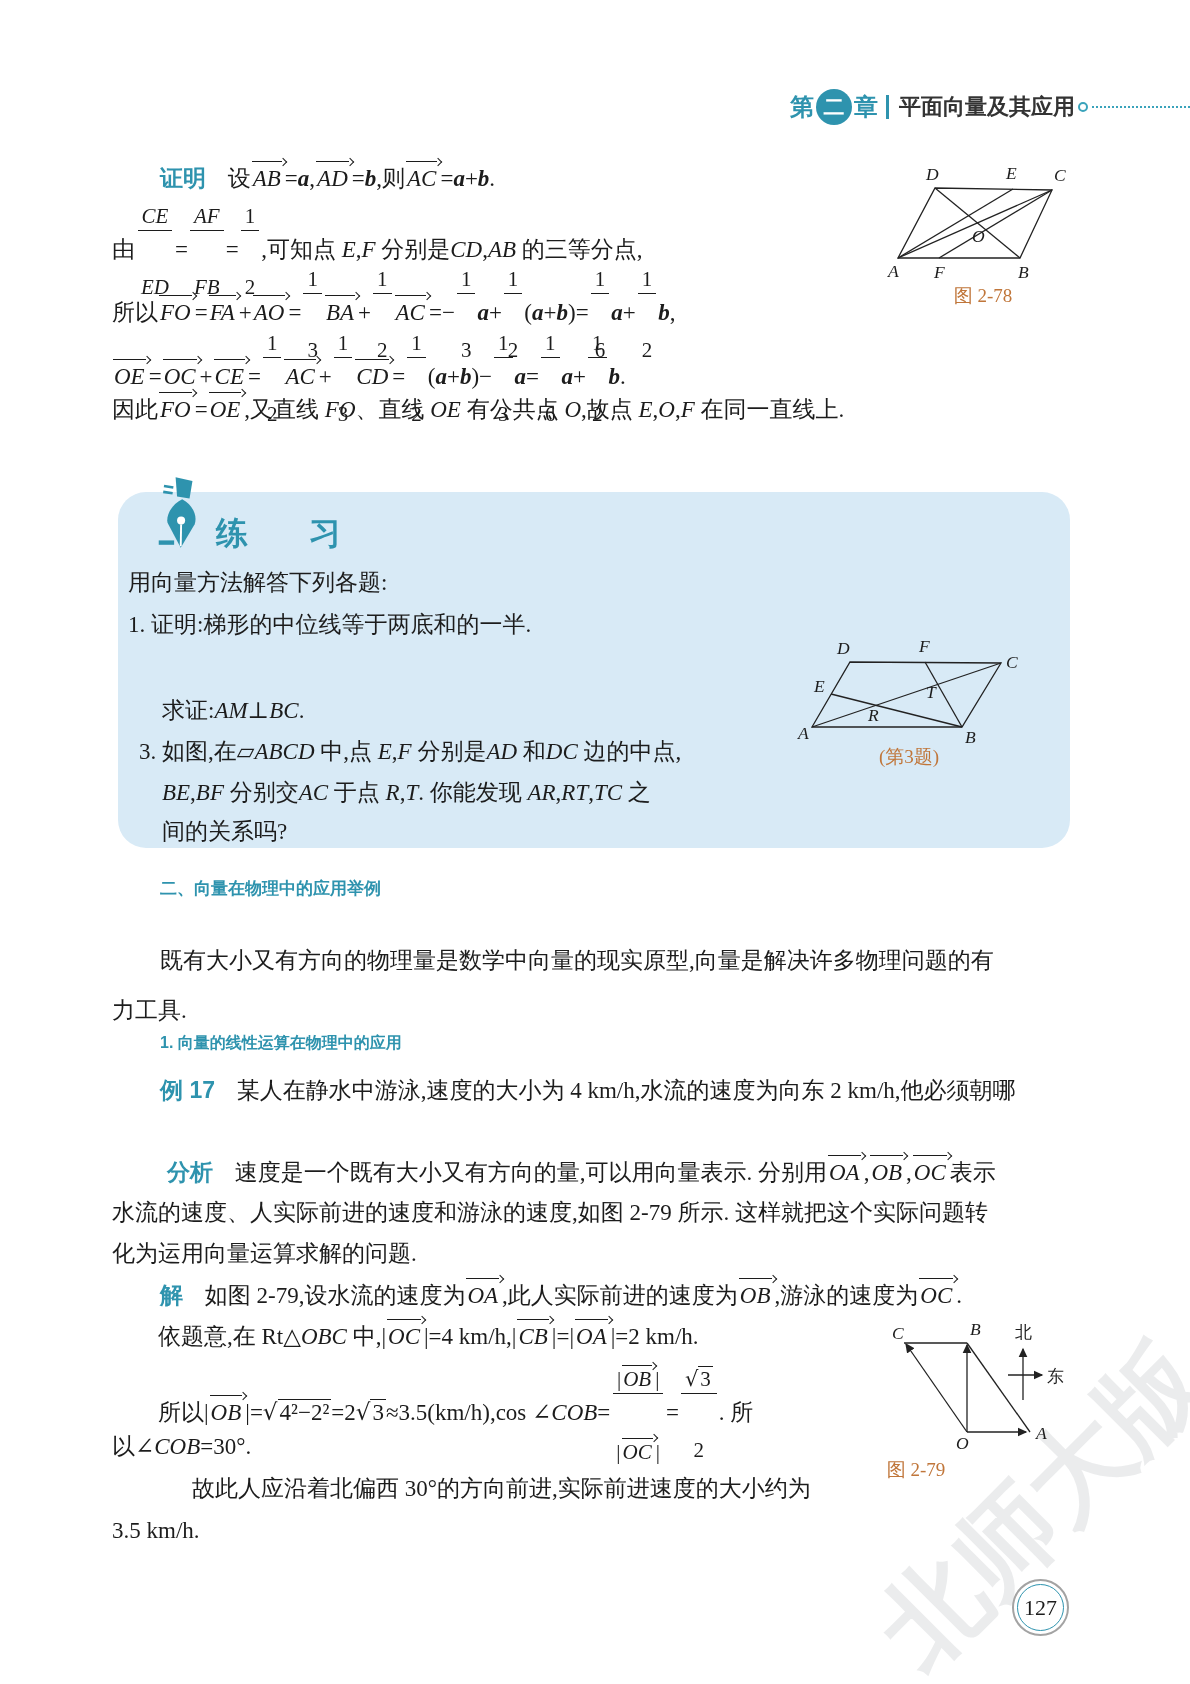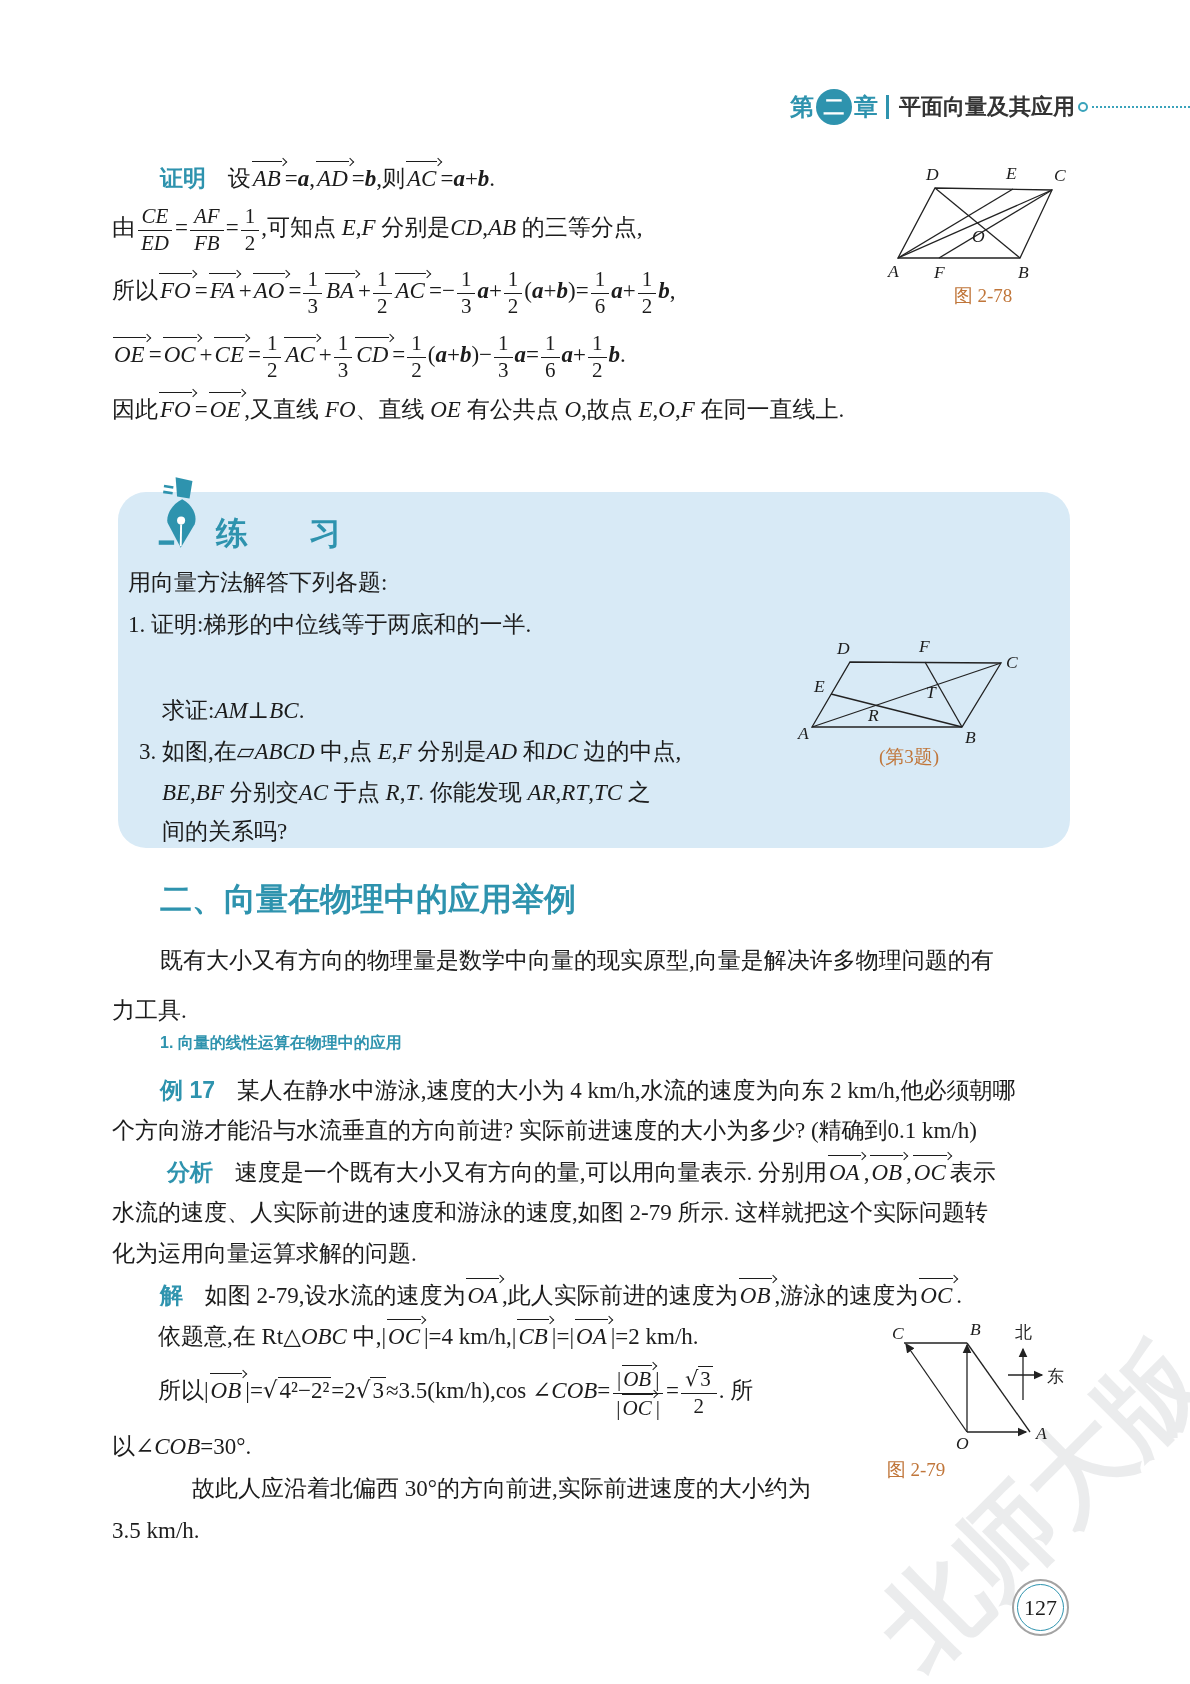--- a/index.html
+++ b/index.html
@@ -12,21 +12,21 @@
   .bi{font-style:italic;font-weight:bold;}
   
   .vec{font-style:italic;position:relative;display:inline-block;padding:2px 4px 0 2px;}
   .vec::before{content:"";position:absolute;left:1px;right:3px;top:-1px;border-top:1.5px solid currentColor;}
   .vec::after{content:"";position:absolute;right:-1px;top:-3.5px;width:5px;height:5px;
               border:solid currentColor;border-width:0 1.5px 1.5px 0;transform:rotate(-45deg);}
   
   .frac{display:inline-flex;flex-direction:column;align-items:center;vertical-align:middle;
         margin:0 2px;line-height:1.12;font-size:21px;}
   .frac .fn{border-bottom:1.6px solid currentColor;padding:0 4px 1px;}
-  .frac .fd{padding:1px 4px 0;}
+  .frac .fd{padding:1px 4px 0;margin-top:44px;}
   
   .sqrt{white-space:nowrap;}
   .sqrt .sq{font-style:normal;font-family:"DejaVu Sans",sans-serif;font-weight:normal;}
   .sqrt .rad{border-top:1.6px solid currentColor;padding:0 2px;}
   
   .hdr{position:absolute;left:790px;top:88px;height:38px;display:flex;align-items:center;}
   .hdr .zh{color:#2e93ae;font-family:"Liberation Sans","DejaVu Sans",sans-serif;font-weight:bold;font-size:24px;}
   .badge{width:36px;height:36px;border-radius:50%;background:#2e93ae;color:#fff;display:flex;
          align-items:center;justify-content:center;font-size:21px;font-weight:bold;margin:0 2px;
          font-family:"Liberation Sans","DejaVu Sans",sans-serif;}
@@ -39,21 +39,21 @@
   .pr-box{position:absolute;left:118px;top:492px;width:952px;height:356px;background:#d8eaf6;border-radius:28px;}
   .pr-title{position:absolute;left:216px;top:512px;font-size:32px;font-weight:bold;color:#2e93ae;
             letter-spacing:26px;font-family:"Liberation Sans","DejaVu Sans",sans-serif;}
   
   .fig{position:absolute;overflow:visible;}
   .geo{stroke:#222;stroke-width:1.3;fill:none;}
   .figtxt{font-family:"Liberation Serif","DejaVu Serif",serif;font-style:italic;font-size:17.5px;fill:#1c1c1c;}
   .figcjk{font-family:"Liberation Serif","DejaVu Serif",serif;font-style:normal;font-size:17px;fill:#1c1c1c;}
   .cap{position:absolute;width:170px;text-align:center;font-size:19px;color:#c0763a;white-space:nowrap;}
   
-  .sec-h{font-size:32px;font-weight:bold;color:#2e93ae;font-family:"Liberation Sans","DejaVu Sans",sans-serif;}
+  .sec-h{font-size:17px;font-weight:bold;color:#2e93ae;font-family:"Liberation Sans","DejaVu Sans",sans-serif;}
   .sub-h{font-size:16px;font-weight:bold;color:#2e93ae;font-family:"Liberation Sans","DejaVu Sans",sans-serif;}
   
   .pnum{position:absolute;left:1012px;top:1579px;width:57px;height:57px;border:2px solid #a3a3a3;
         border-radius:50%;display:flex;align-items:center;justify-content:center;font-size:22px;}
   .pnum::before{content:"";position:absolute;inset:3px;border:1.5px solid #2e93ae;border-radius:50%;}
   
   .wm{position:absolute;left:840px;top:1440px;width:400px;text-align:center;font-size:102px;font-weight:bold;
       color:rgba(90,100,110,0.12);transform:rotate(-45deg);transform-origin:center;white-space:nowrap;
       font-family:"Liberation Serif","DejaVu Serif",serif;pointer-events:none;}
 </style>
@@ -188,21 +188,20 @@
 
   <div class="ln sec-h" style="left:160px;top:878px;">二、向量在物理中的应用举例</div>
   <div class="ln" style="left:160px;top:946px;">既有大小又有方向的物理量是数学中向量的现实原型,向量是解决许多物理问题的有</div>
   <div class="ln" style="left:112px;top:996px;">力工具.</div>
   <div class="ln sub-h" style="left:160px;top:1032px;">1. 向量的线性运算在物理中的应用</div>
 
   <div class="ln" style="left:160px;top:1075px;">
     <span class="lbl">例 17</span>
     <span>某人在静水中游泳,速度的大小为 4 km/h,水流的速度为向东 2 km/h,他必须朝哪</span>
   </div>
-  <div class="ln" style="left:112px;top:1116px;">个方向游才能沿与水流垂直的方向前进? 实际前进速度的大小为多少? (精确到0.1 km/h)</div>
 
   <div class="ln" style="left:167px;top:1156px;">
     <span class="lbl">分析</span>
     <span>速度是一个既有大小又有方向的量,可以用向量表示. 分别用<span class="vec">OA</span>,<span class="vec">OB</span>,<span class="vec">OC</span>表示</span>
   </div>
   <div class="ln" style="left:112px;top:1198px;">水流的速度、人实际前进的速度和游泳的速度,如图 2-79 所示. 这样就把这个实际问题转</div>
   <div class="ln" style="left:112px;top:1239px;">化为运用向量运算求解的问题.</div>
 
   <div class="ln" style="left:160px;top:1279px;">
     <span class="lbl">解</span>

